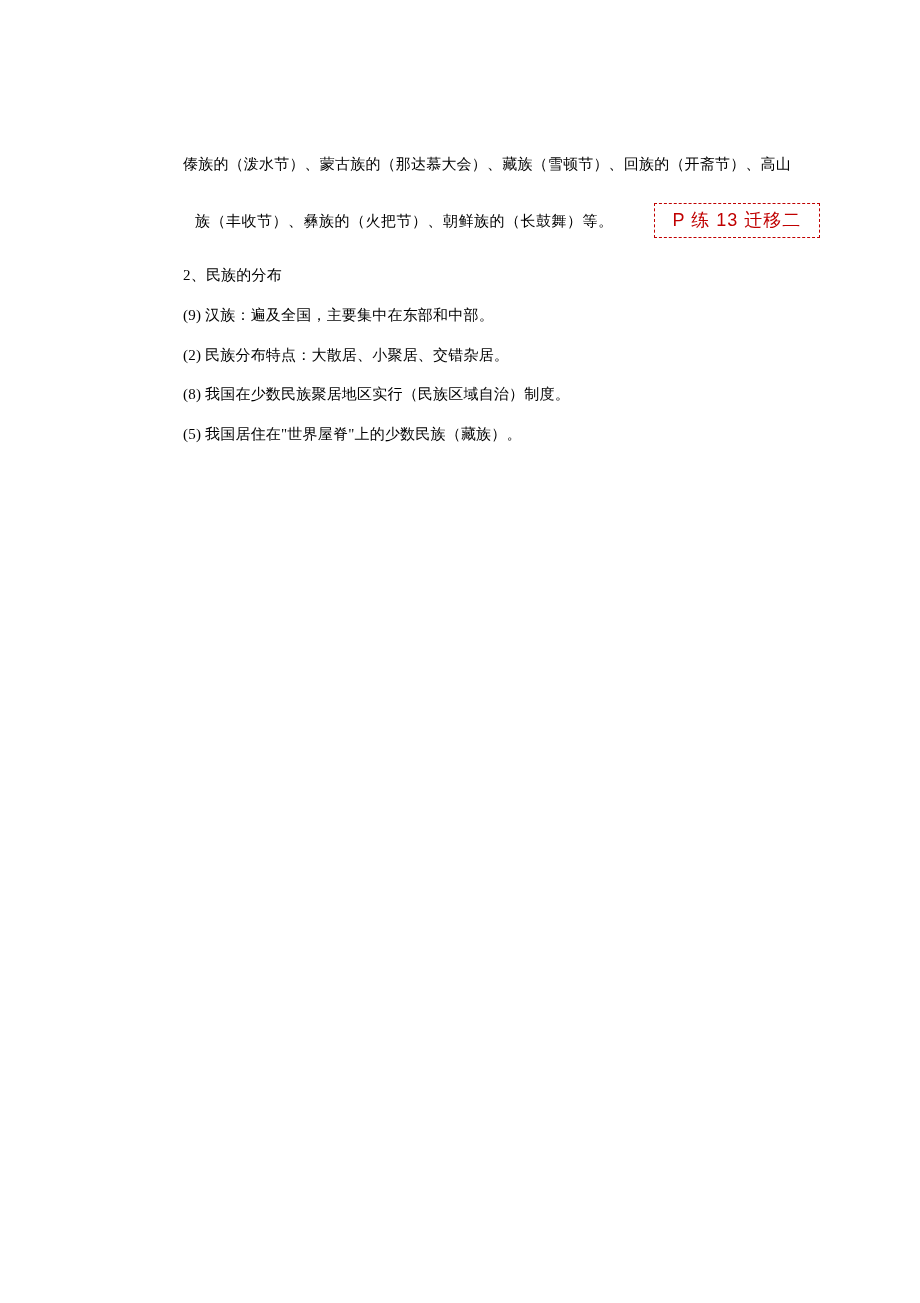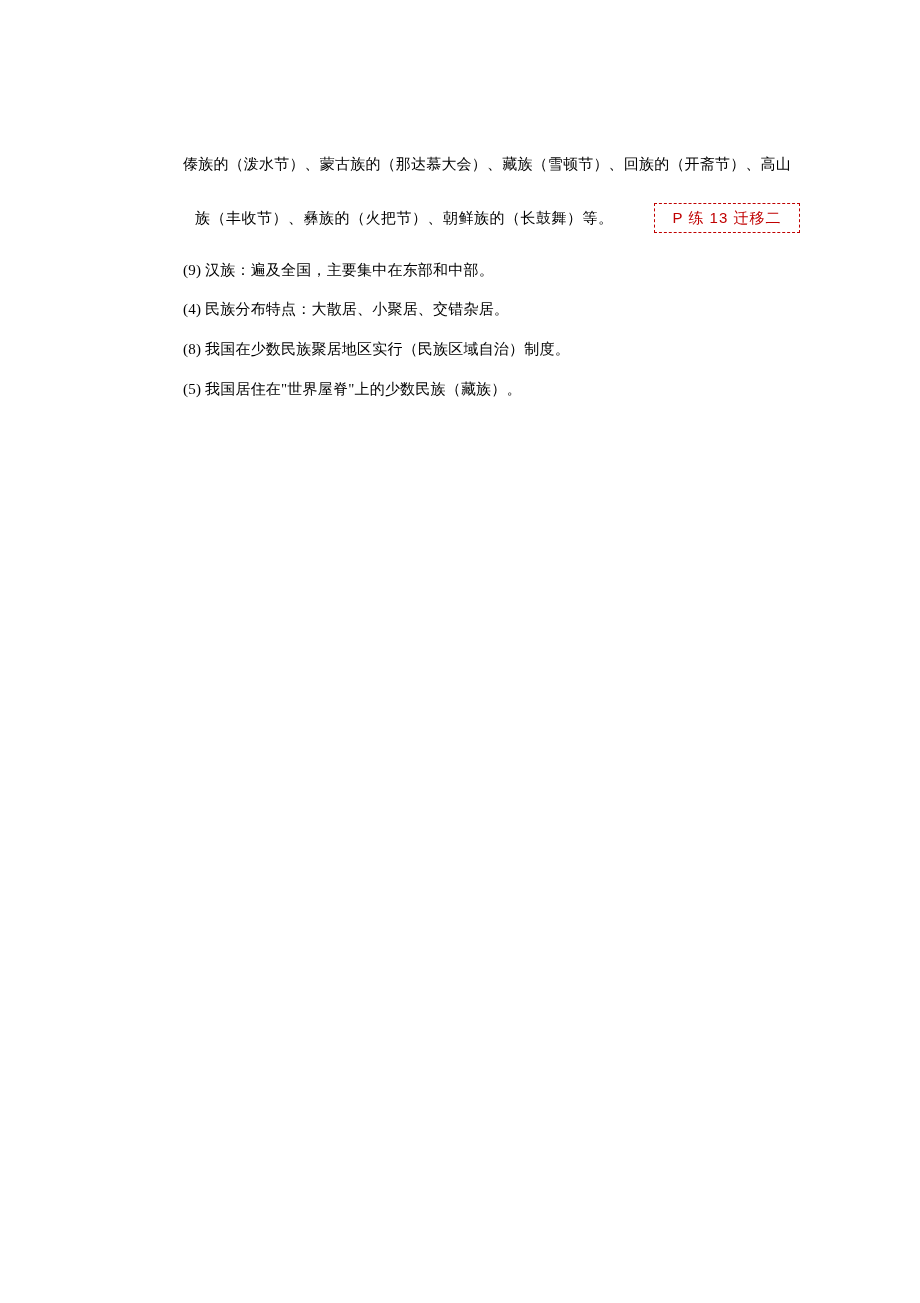--- a/index.html
+++ b/index.html
@@ -26,21 +26,21 @@
       white-space: nowrap;
       margin-bottom: 2px;
     }
     .dashed-box {
       display: inline-block;
       border: 1.5px dashed #c00000;
       color: #c00000;
       font-family: Arial, "Microsoft YaHei", sans-serif;
       padding: 0 6px 0 6px;
       margin-left: 28px;
-      font-size: 15px;
+      font-size: 18px;
       letter-spacing: 1px;
     }
     .dashed-box .p {
       font-weight: normal;
     }
     .para1 {
       letter-spacing: 0.2px;
     }
     .para2 {
       letter-spacing: 0.5px;
@@ -57,17 +57,18 @@
     }
   </style>
 </head>
 <body>
 
 <div class="content">
   <span class="line para1">傣族的（泼水节）、蒙古族的（那达慕大会）、藏族（雪顿节）、回族的（开斋节）、高山</span>
   <span class="line para2">
     <span>族（丰收节）、彝族的（火把节）、朝鲜族的（长鼓舞）等。</span><span class="dashed-box"><span class="p">P 练 13  迁移二</span></span>
   </span>
+  <span class="line section-head">2、民族的分布</span>
   <span class="line list-item">(9)  汉族：遍及全国，主要集中在东部和中部。</span>
-  <span class="line list-item">(4)  民族分布特点：大散居、小聚居、交错杂居。</span>
+  <span class="line list-item">(2)  民族分布特点：大散居、小聚居、交错杂居。</span>
   <span class="line list-item">(8)  我国在少数民族聚居地区实行（民族区域自治）制度。</span>
   <span class="line list-item">(5)  我国居住在"世界屋脊"上的少数民族（藏族）。</span>
 </div>
 
 </body></html>

